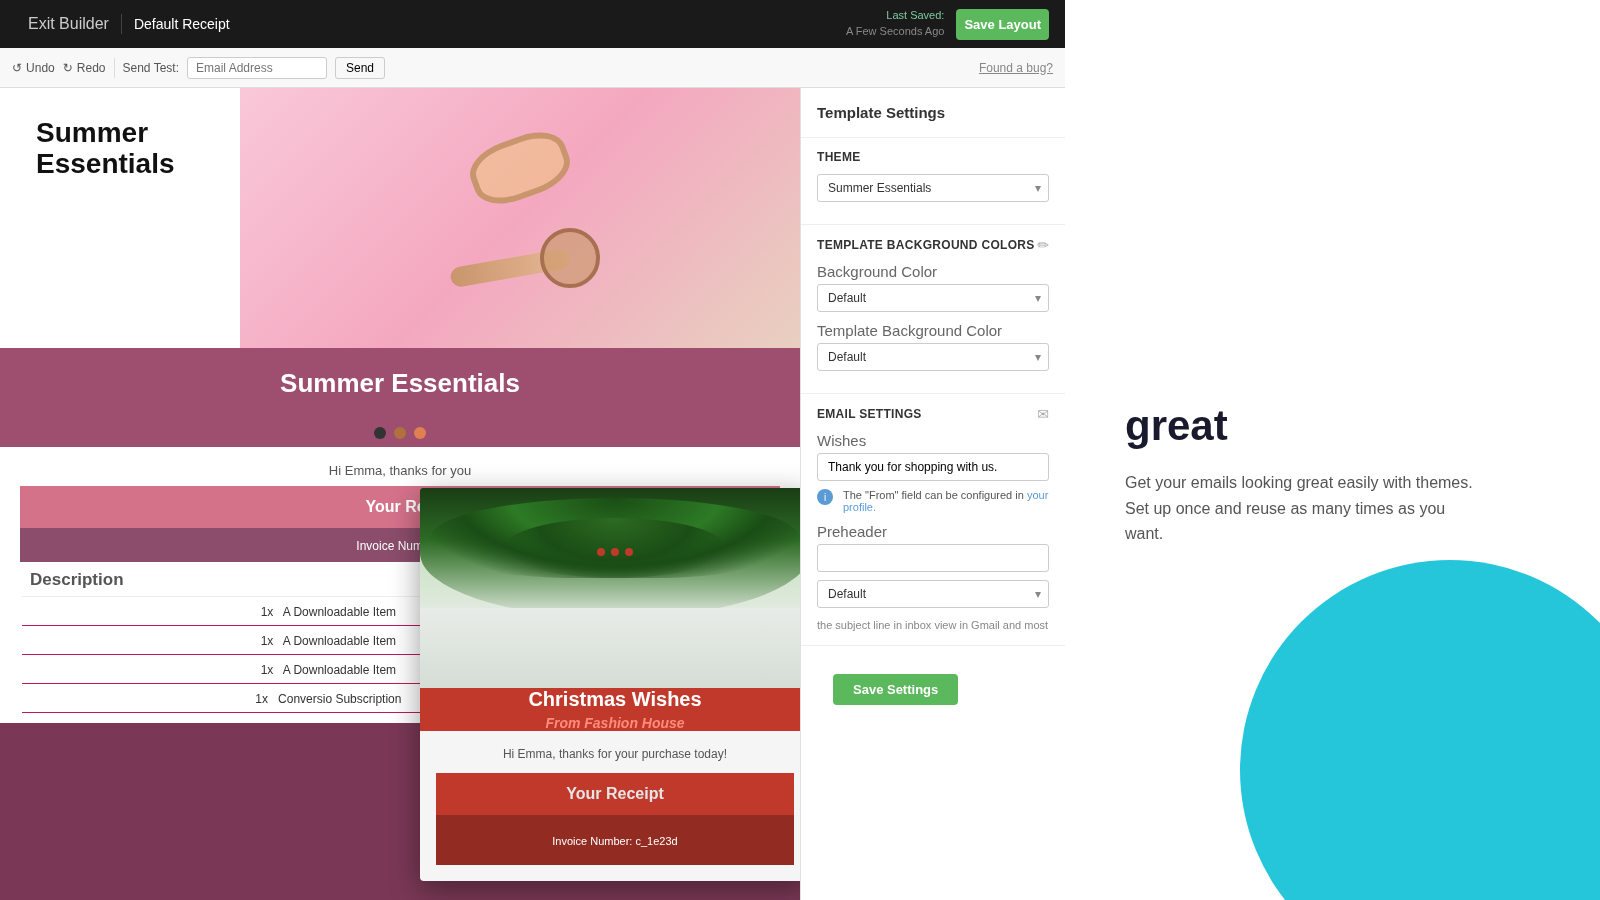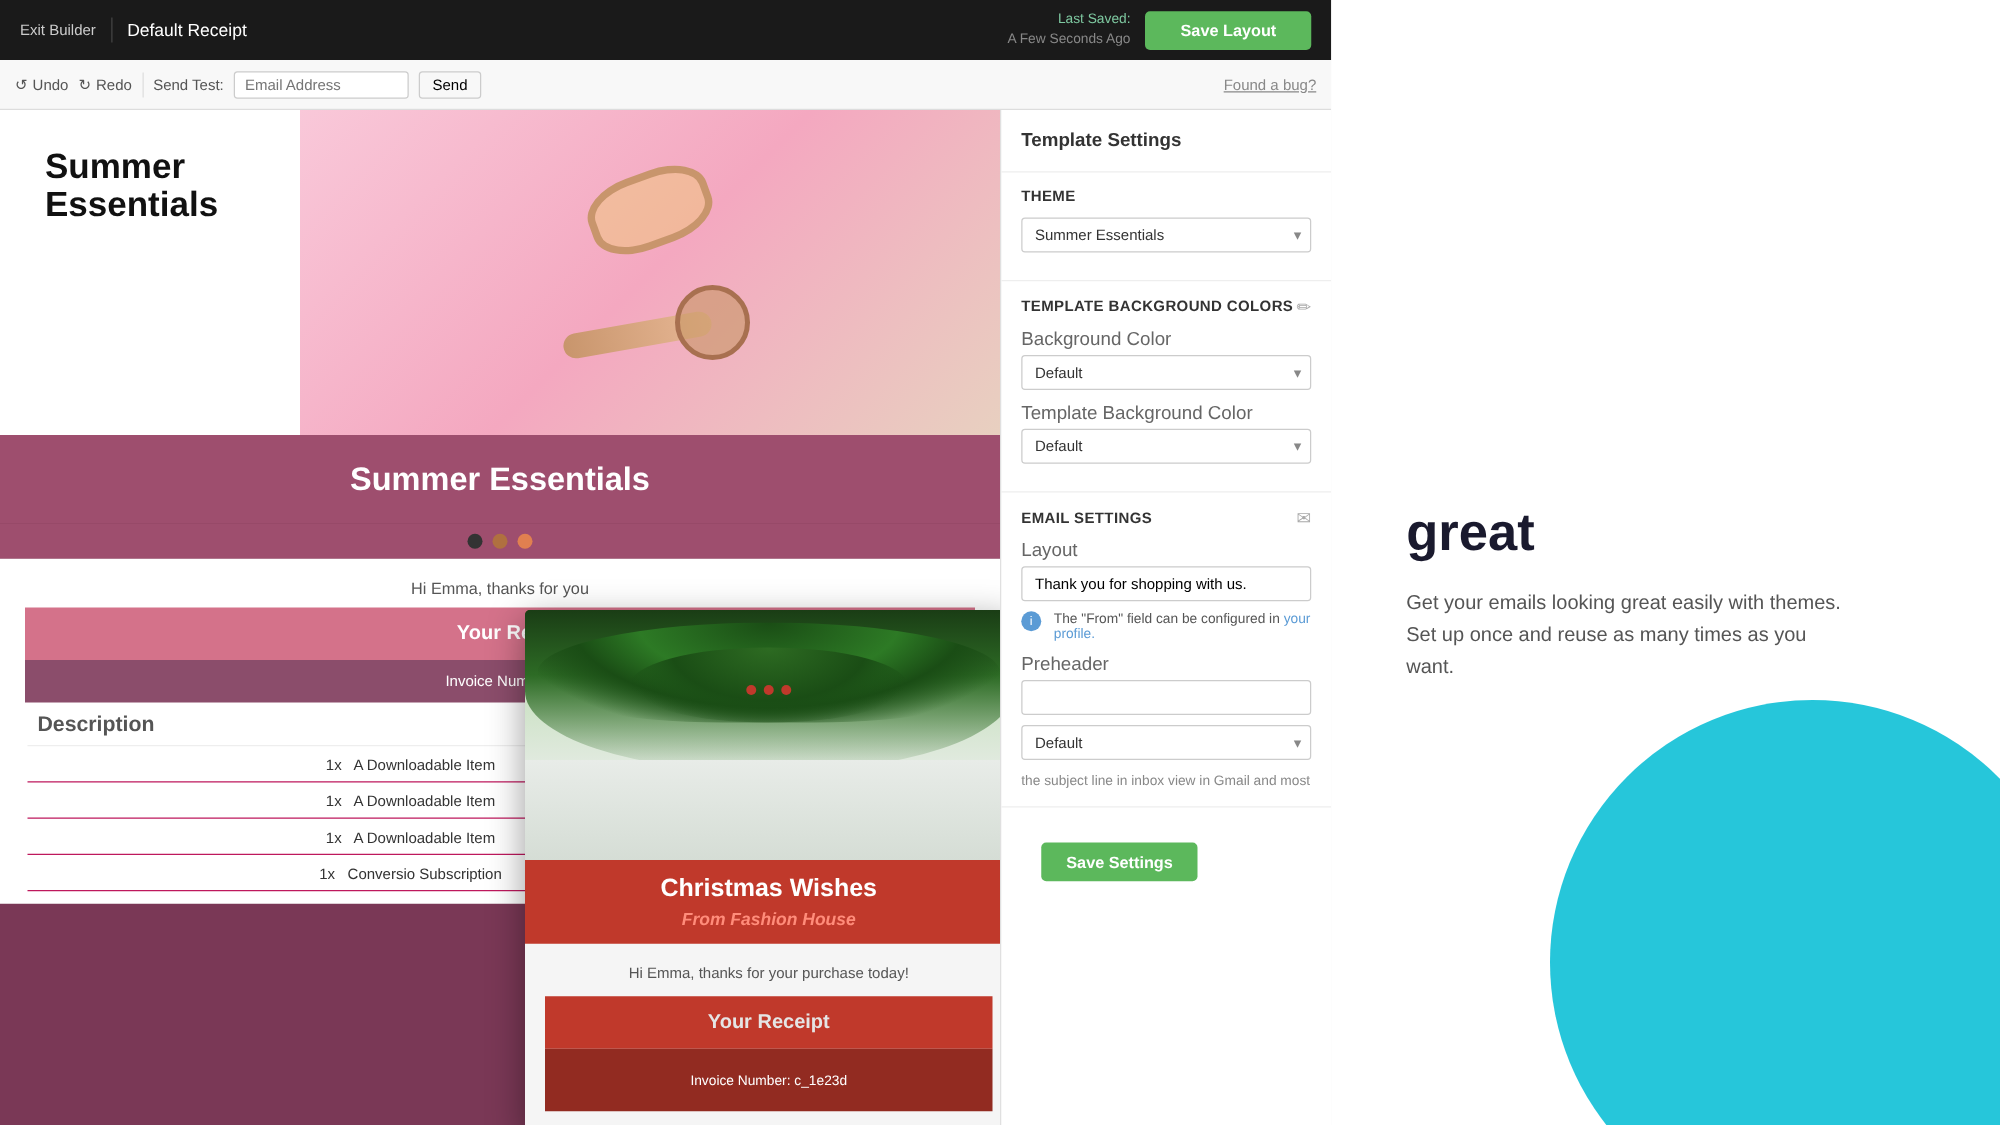--- a/index.html
+++ b/index.html
@@ -27,25 +27,26 @@
       height: 48px;
       background: #1a1a1a;
       display: flex;
       align-items: center;
       padding: 0 16px;
       gap: 12px;
       flex-shrink: 0;
     }
     .exit-btn {
       color: #aaa;
-      font-size: 12px;
+      font-size: 16px;
       cursor: pointer;
       background: none;
       border: none;
       color: #ccc;
+      margin-left: 12px;
     }
     .separator-v {
       width: 1px;
       height: 20px;
       background: #444;
     }
     .doc-title {
       color: #fff;
       font-size: 14px;
       font-weight: 500;
@@ -60,21 +61,21 @@
       display: block;
     }
     .last-saved-time {
       color: #888;
       font-size: 11px;
     }
     .save-layout-btn {
       background: #5cb85c;
       color: #fff;
       border: none;
-      padding: 8px 28px;
+      padding: 8px 8px;
       border-radius: 4px;
       font-size: 13px;
       font-weight: 600;
       cursor: pointer;
     }
 
     
     .toolbar {
       height: 40px;
       background: #f8f8f8;
@@ -420,21 +421,21 @@
     .snow-bg {
       position: absolute;
       bottom: 0;
       left: 0;
       right: 0;
       height: 80px;
       background: linear-gradient(180deg, #e8ece8 0%, #d5ddd5 100%);
     }
     .christmas-title-area {
       background: #c0392b;
-      padding: 12px;
+      padding: 0;
       text-align: center;
     }
     .christmas-title {
       color: #fff;
       font-size: 20px;
       font-weight: 700;
       margin-bottom: 4px;
     }
     .christmas-subtitle {
       color: #ff8c7a;
@@ -677,21 +678,21 @@
           </select>
         </div>
       </div>
 
       <div class="panel-section">
         <div class="panel-section-header">
           <span class="panel-section-title">Email Settings</span>
           <span class="edit-icon">✉</span>
         </div>
 
-        <span class="field-label">Layout</span>
+        <span class="field-label">Wishes</span>
         <input class="text-input" type="text" value="Thank you for shopping with us." style="">
 
         <div style="display:flex; align-items:flex-start; gap:4px; margin-bottom:10px;">
           <span class="info-icon">i</span>
           <span class="info-text">
             The "From" field can be configured in <a href="#">your profile.</a>
           </span>
         </div>
 
         <span class="field-label">Preheader</span>

